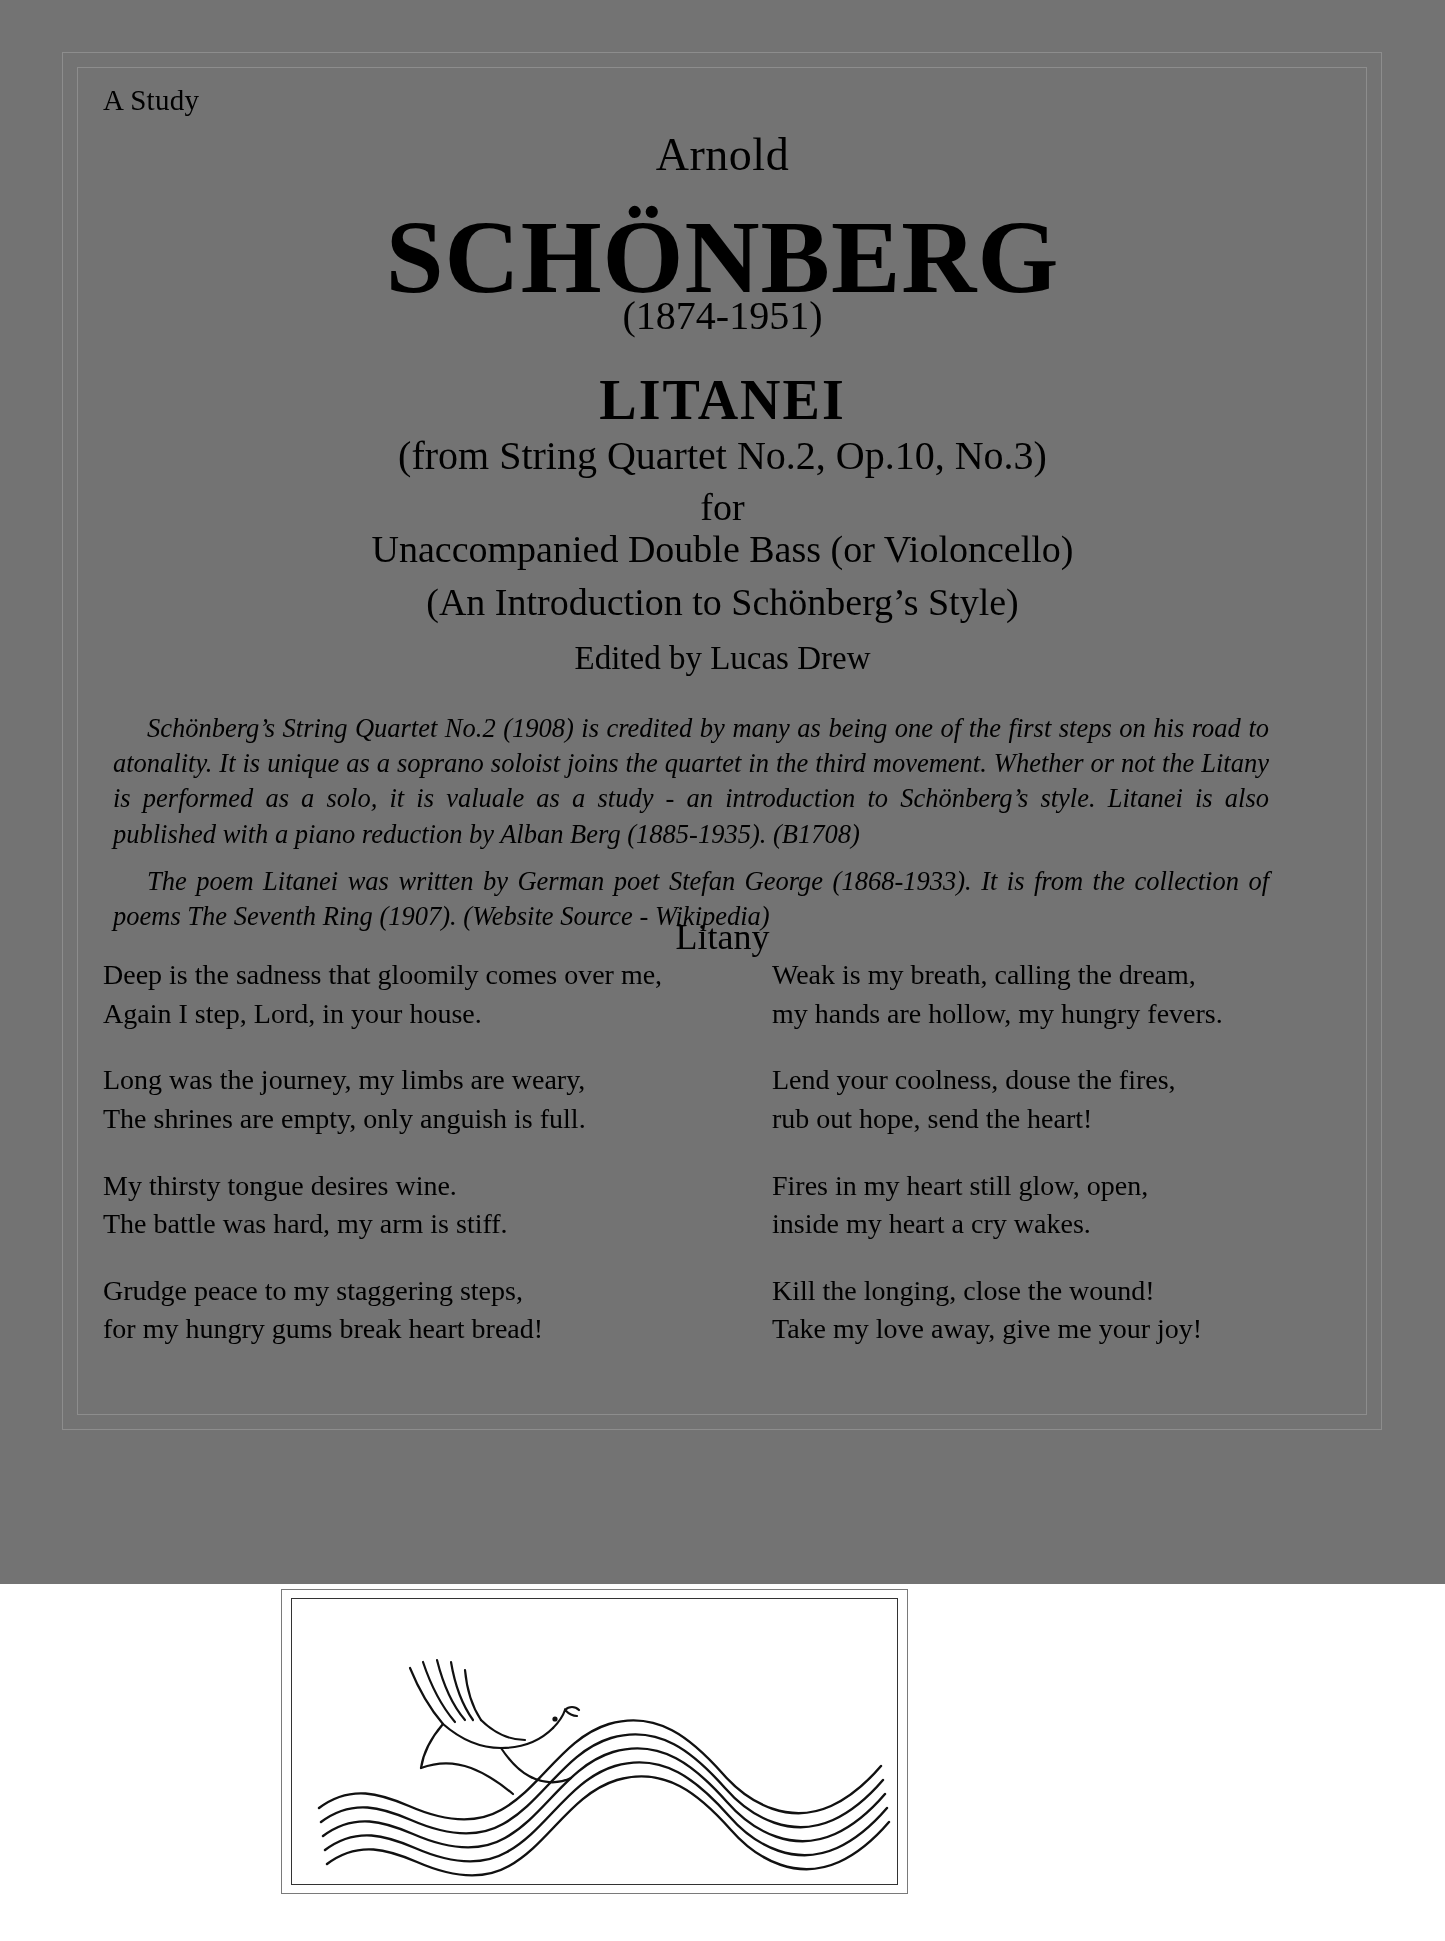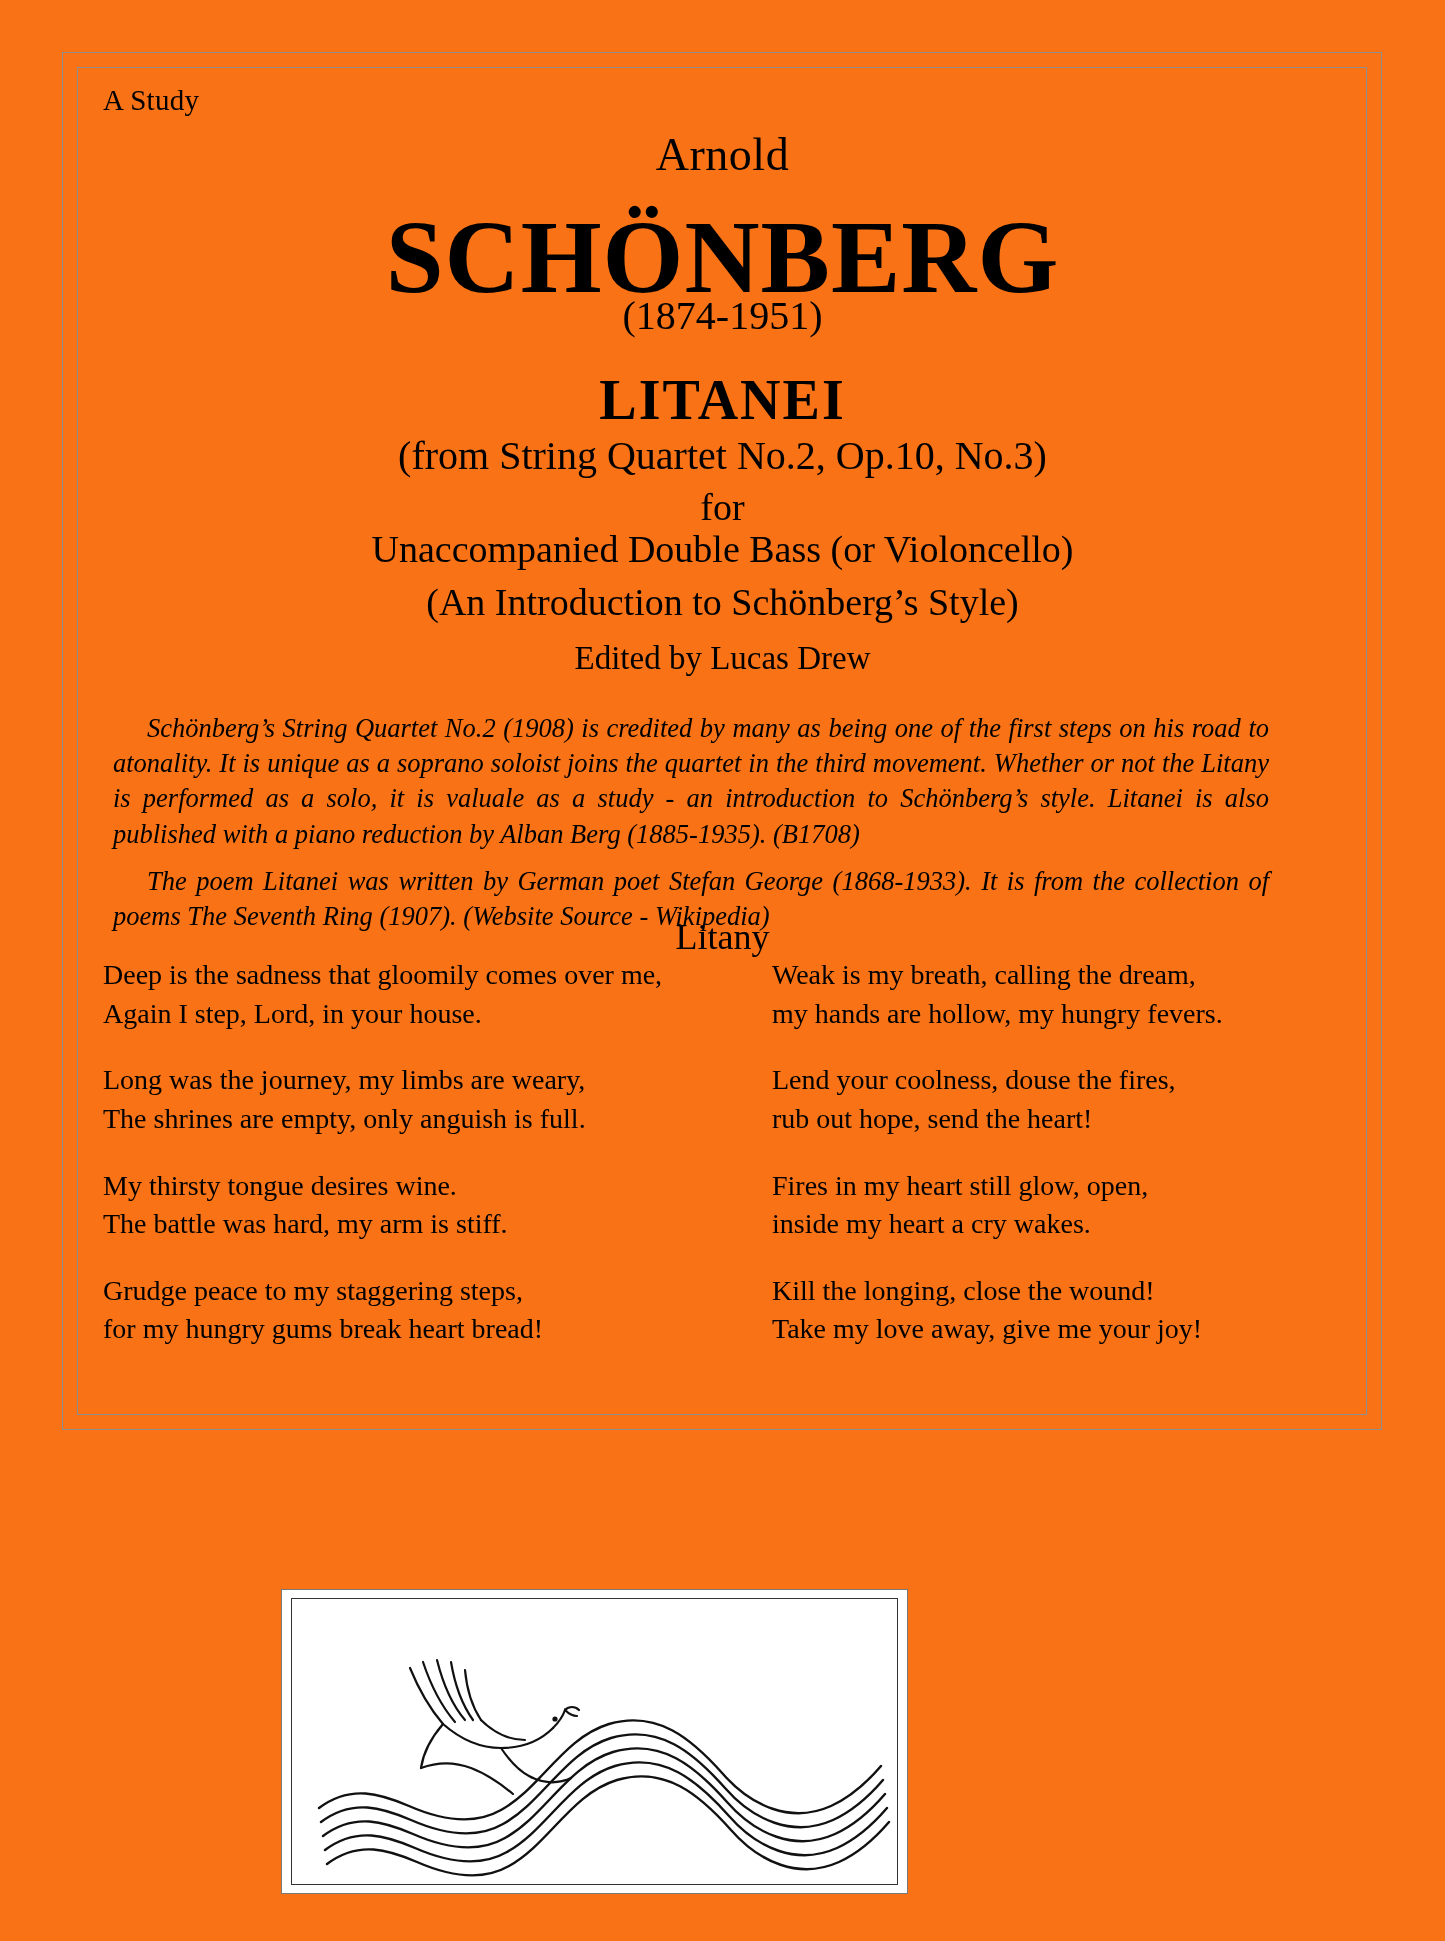--- a/index.html
+++ b/index.html
@@ -14,22 +14,22 @@
     color: #000000;
     position: relative;
     overflow: hidden;
   }
 
   
   .page {
     position: absolute;
     left: 0; top: 0;
     width: 1445px;
-    height: 1941px;
-    background: #f97316;
+    height: 1584px;
+    background: #737373;
   }
   .frame-outer {
     position: absolute;
     left: 62px;
     top: 52px;
     width: 1320px;
     height: 1378px;
     border: 1.5px solid #8d8d8d;
     box-sizing: border-box;
   }

